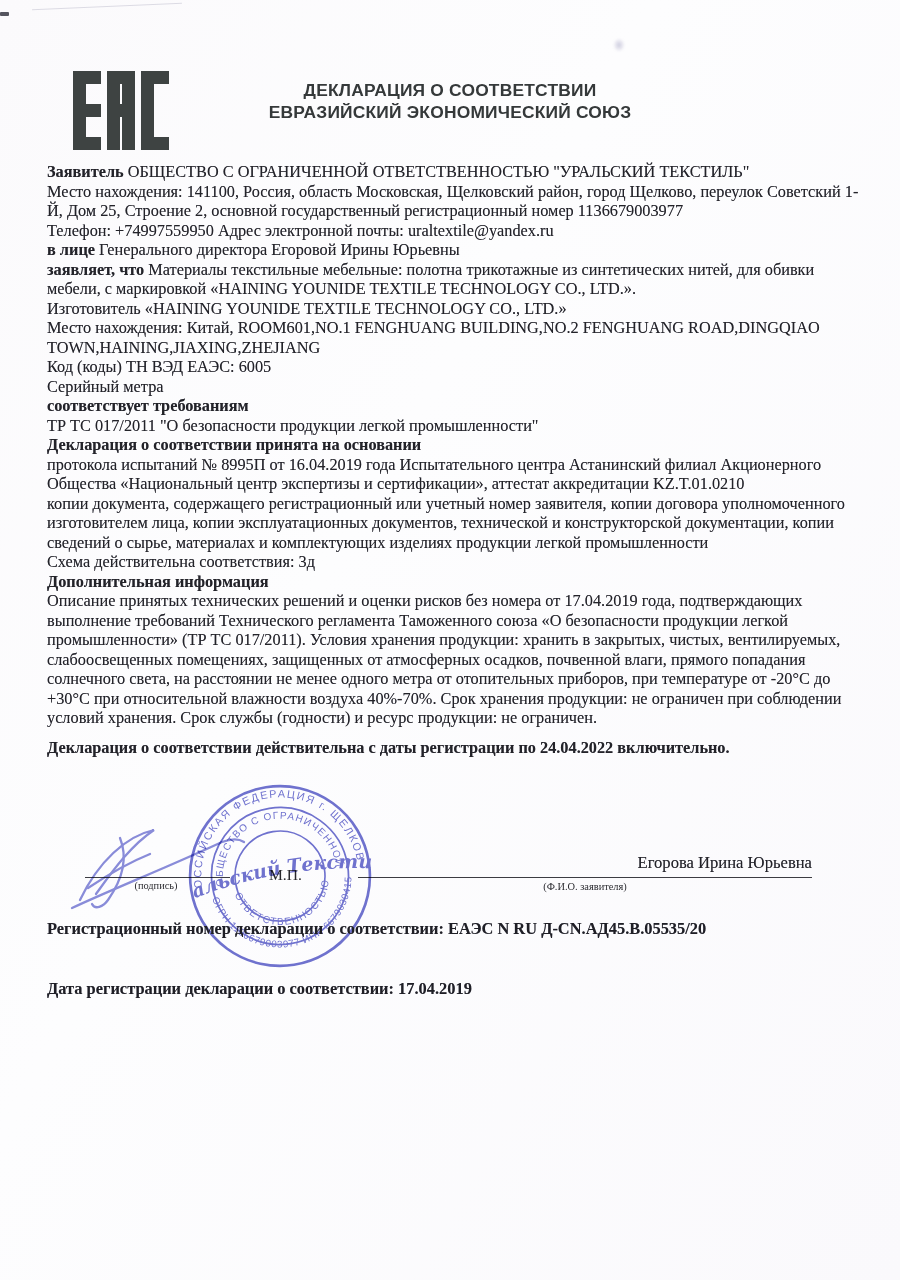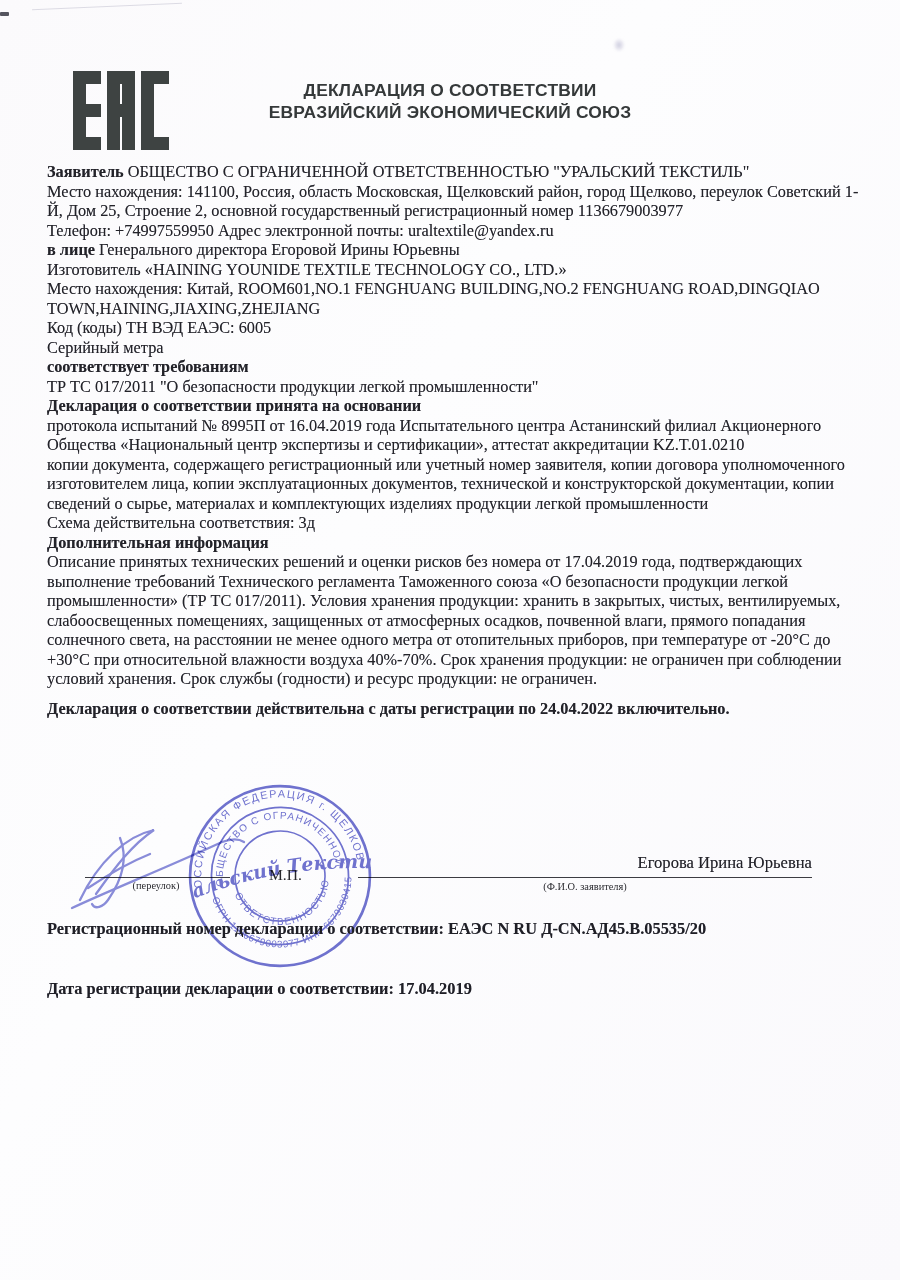--- a/index.html
+++ b/index.html
@@ -66,37 +66,38 @@
   <div class="hdr">
     <div>ДЕКЛАРАЦИЯ О СООТВЕТСТВИИ</div>
     <div>ЕВРАЗИЙСКИЙ ЭКОНОМИЧЕСКИЙ СОЮЗ</div>
   </div>
 
   <div class="doc">
       <p><b>Заявитель</b> ОБЩЕСТВО С ОГРАНИЧЕННОЙ ОТВЕТСТВЕННОСТЬЮ "УРАЛЬСКИЙ ТЕКСТИЛЬ"</p>
       <p>Место нахождения: 141100, Россия, область Московская, Щелковский район, город Щелково, переулок Советский 1-Й, Дом 25, Строение 2, основной государственный регистрационный номер 1136679003977</p>
       <p>Телефон: +74997559950 Адрес электронной почты: uraltextile@yandex.ru</p>
       <p><b>в лице</b> Генерального директора Егоровой Ирины Юрьевны</p>
+      <p><b>заявляет, что</b> Материалы текстильные мебельные: полотна трикотажные из синтетических нитей, для обивки мебели, с маркировкой «HAINING YOUNIDE TEXTILE TECHNOLOGY CO., LTD.».</p>
       <p>Изготовитель «HAINING YOUNIDE TEXTILE TECHNOLOGY CO., LTD.»</p>
       <p>Место нахождения: Китай, ROOM601,NO.1 FENGHUANG BUILDING,NO.2 FENGHUANG ROAD,DINGQIAO TOWN,HAINING,JIAXING,ZHEJIANG</p>
       <p>Код (коды) ТН ВЭД ЕАЭС: 6005</p>
       <p>Серийный метра</p>
       <p class="bold">соответствует требованиям</p>
       <p>ТР ТС 017/2011 "О безопасности продукции легкой промышленности"</p>
       <p class="bold">Декларация о соответствии принята на основании</p>
       <p>протокола испытаний № 8995П от 16.04.2019 года Испытательного центра Астанинский филиал Акционерного Общества «Национальный центр экспертизы и сертификации», аттестат аккредитации KZ.T.01.0210</p>
       <p>копии документа, содержащего регистрационный или учетный номер заявителя, копии договора уполномоченного изготовителем лица, копии эксплуатационных документов, технической и конструкторской  документации, копии сведений о сырье, материалах и комплектующих изделиях продукции легкой промышленности</p>
       <p>Схема действительна соответствия: 3д</p>
       <p class="bold">Дополнительная информация</p>
       <p>Описание принятых технических решений и оценки рисков без номера от 17.04.2019 года, подтверждающих выполнение требований Технического регламента Таможенного союза «О безопасности продукции легкой промышленности» (ТР ТС 017/2011). Условия хранения продукции: хранить в закрытых, чистых, вентилируемых, слабоосвещенных помещениях, защищенных от атмосферных осадков, почвенной влаги, прямого попадания солнечного света, на расстоянии не менее одного метра от отопительных приборов, при температуре от -20°С до +30°С при относительной влажности воздуха 40%-70%. Срок хранения продукции: не ограничен при соблюдении условий хранения. Срок службы (годности) и ресурс продукции: не ограничен.</p>
       <p class="bold" style="margin-top: 10px;">Декларация о соответствии действительна с даты регистрации по 24.04.2022 включительно.</p>
     </div>
 
   <div class="sigline" style="left:85px;top:877px;width:145px;"></div>
-  <div class="lbl-small" style="left:108px;top:880px;width:96px;">(переулок)</div>
+  <div class="lbl-small" style="left:108px;top:880px;width:96px;">(подпись)</div>
   <div class="mp">М.П.</div>
   <div class="fio-name">Егорова Ирина Юрьевна</div>
   <div class="sigline" style="left:358px;top:877px;width:454px;"></div>
   <div class="lbl-small" style="left:358px;top:881px;width:454px;">(Ф.И.О. заявителя)</div>
 
   <svg class="autograph" viewBox="0 0 190 100">
     <g fill="none" stroke="#666ace" stroke-width="2.3" stroke-linecap="round" opacity="0.85">
       <path d="M 14 82 C 32 44 60 18 88 12 C 64 28 46 54 30 76"></path>
       <path d="M 6 90 C 44 72 100 50 156 24 C 164 21 172 20 178 24"></path>
       <path d="M 54 20 C 62 40 56 62 42 82 C 37 89 29 92 26 86"></path>

